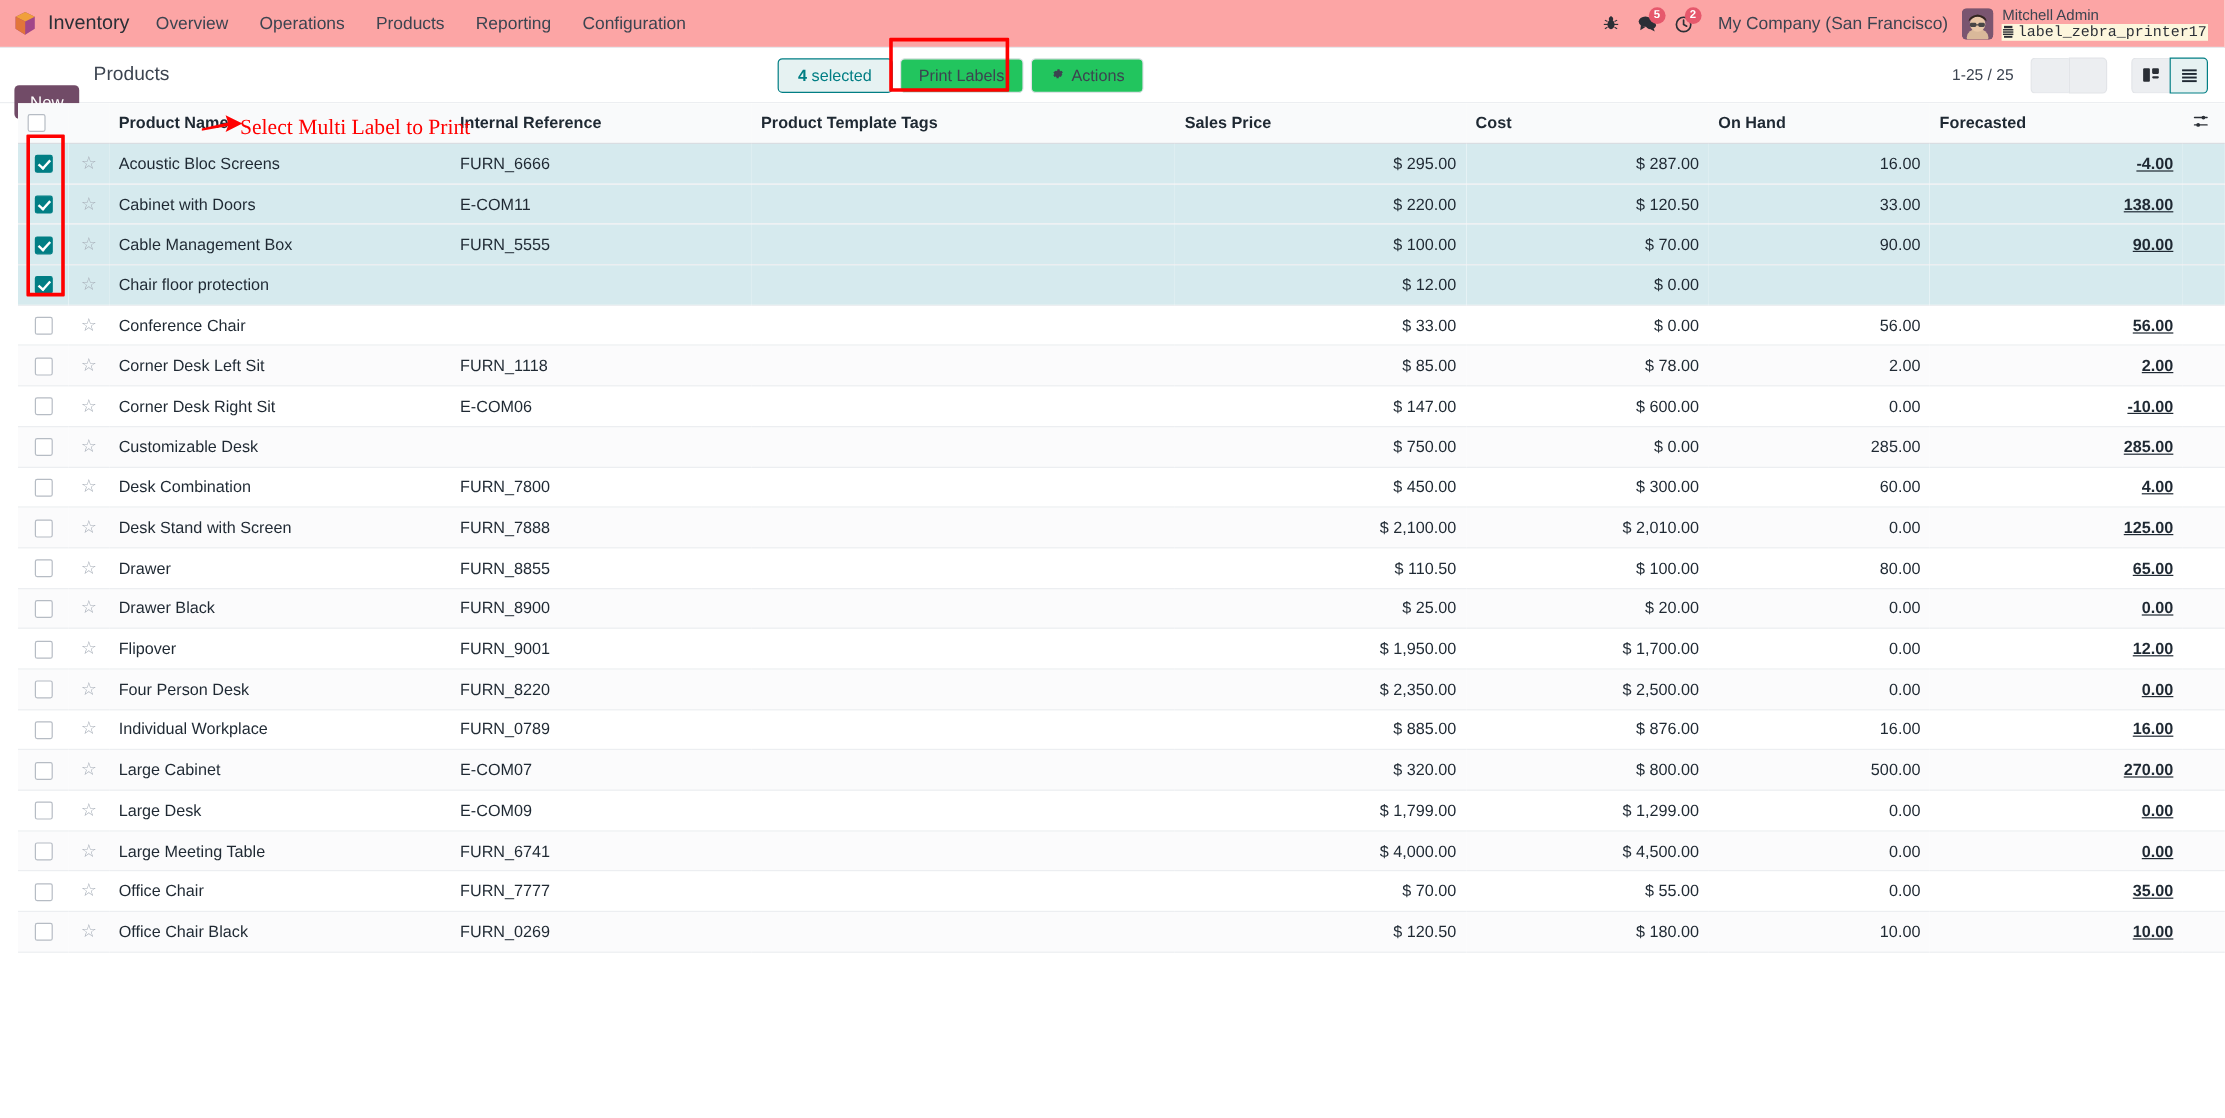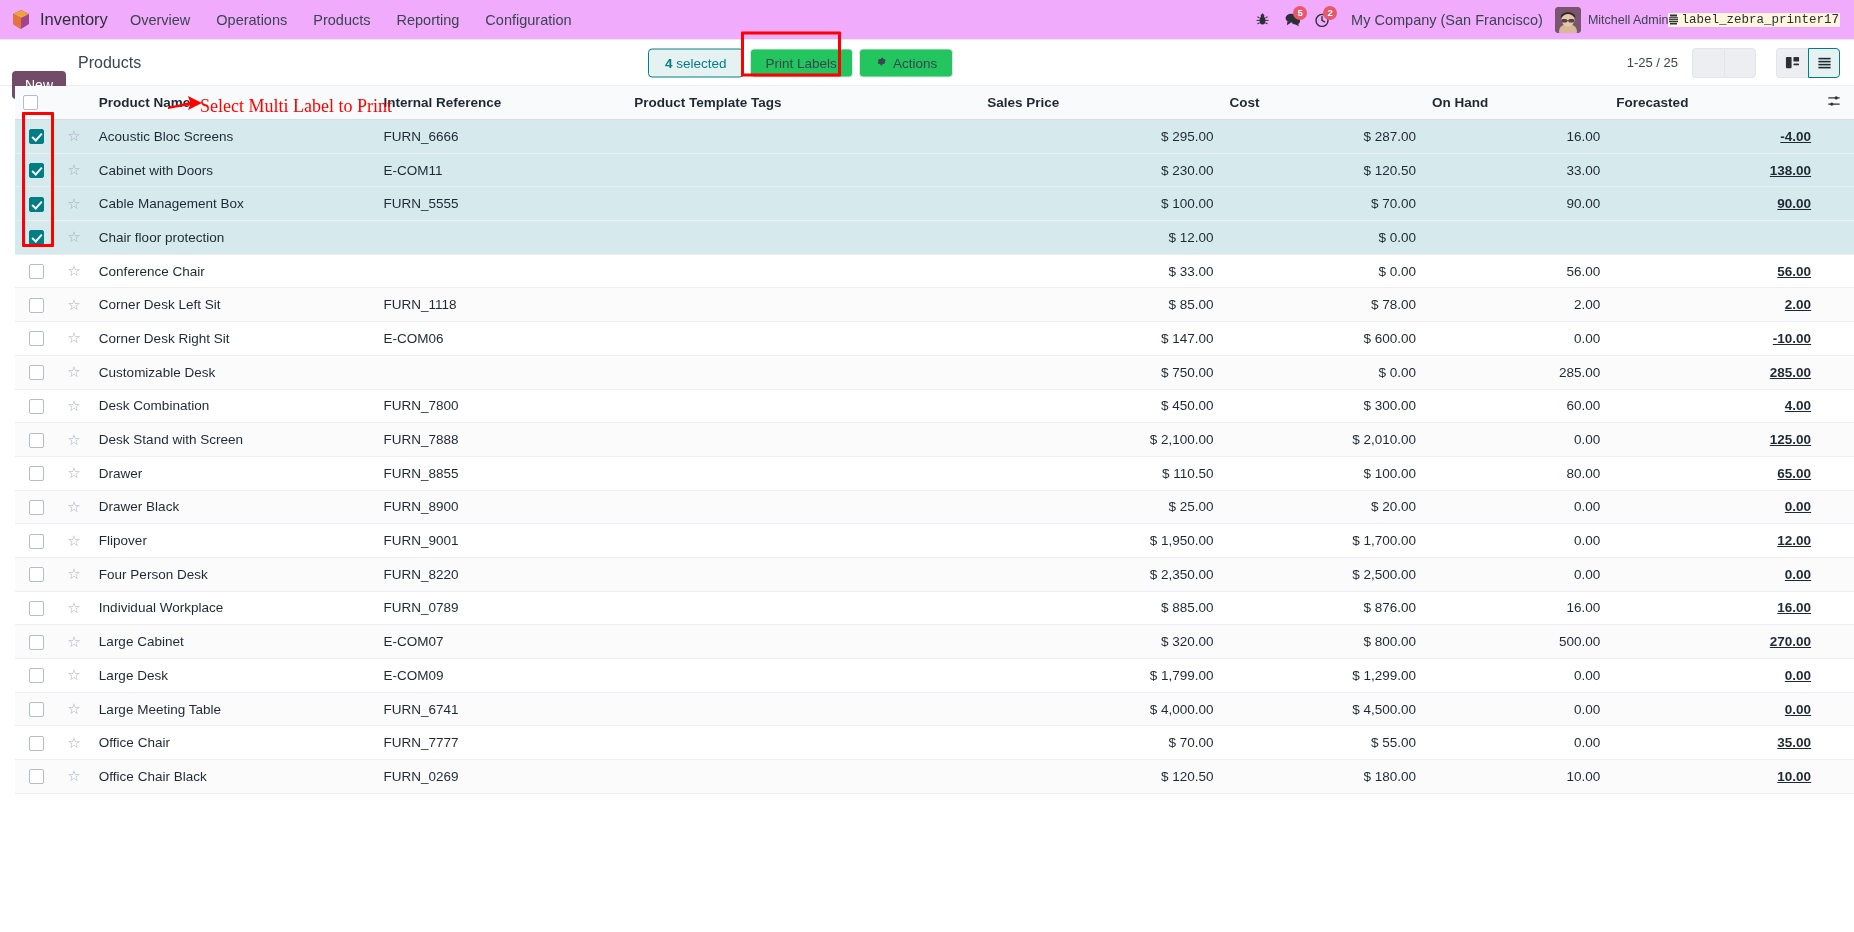--- a/index.html
+++ b/index.html
@@ -7,21 +7,21 @@
     width: 1854px; height: 932px;
     font-family: "Liberation Sans", sans-serif;
     background: #ffffff;
     color: #374151;
     overflow: hidden;
   }
 
   
   .navbar {
     height: 40px;
-    background: #f0abfc;
+    background: #fca5a5;
     display: flex;
     align-items: center;
     padding: 0 14px 0 10px;
     border-bottom: 1px solid #e7e9ed;
     position: relative;
   }
   .brand-logo { width: 22px; height: 22px; position: relative; margin-right: 8px; flex: none; }
   .brand-logo svg { display:block; }
   .app-name {
     font-size: 16.5px;
@@ -73,21 +73,21 @@
   .avatar {
     width: 26px; height: 26px;
     border-radius: 4px;
     overflow: hidden;
     flex: none;
     background: #6b4a63;
     cursor: pointer;
   }
   .user-block {
     margin-left: 7px;
-    display: flex; flex-direction: row;
+    display: flex; flex-direction: column;
     justify-content: center;
     line-height: 1.12;
     cursor: pointer;
   }
   .user-name { font-size: 12.5px; color: #3c4450; white-space: nowrap; }
   .user-printer {
     font-size: 12.5px;
     color: #2b2f36;
     font-family: "Liberation Mono", monospace;
     background: #fdf6dd;
@@ -482,21 +482,21 @@
           <td class="c-hand num">16.00</td>
           <td class="c-fore num neg">-4.00</td>
           <td class="c-opt"></td>
         </tr>
         <tr class="selected">
           <td class="c-check"><span class="cbx checked"></span></td>
           <td class="c-star"><span class="star">☆</span></td>
           <td class="c-name">Cabinet with Doors</td>
           <td class="c-ref">E-COM11</td>
           <td class="c-tags"></td>
-          <td class="c-price num">$ 230.00</td>
+          <td class="c-price num">$ 220.00</td>
           <td class="c-cost num">$ 120.50</td>
           <td class="c-hand num">33.00</td>
           <td class="c-fore num">138.00</td>
           <td class="c-opt"></td>
         </tr>
         <tr class="selected">
           <td class="c-check"><span class="cbx checked"></span></td>
           <td class="c-star"><span class="star">☆</span></td>
           <td class="c-name">Cable Management Box</td>
           <td class="c-ref">FURN_5555</td>

